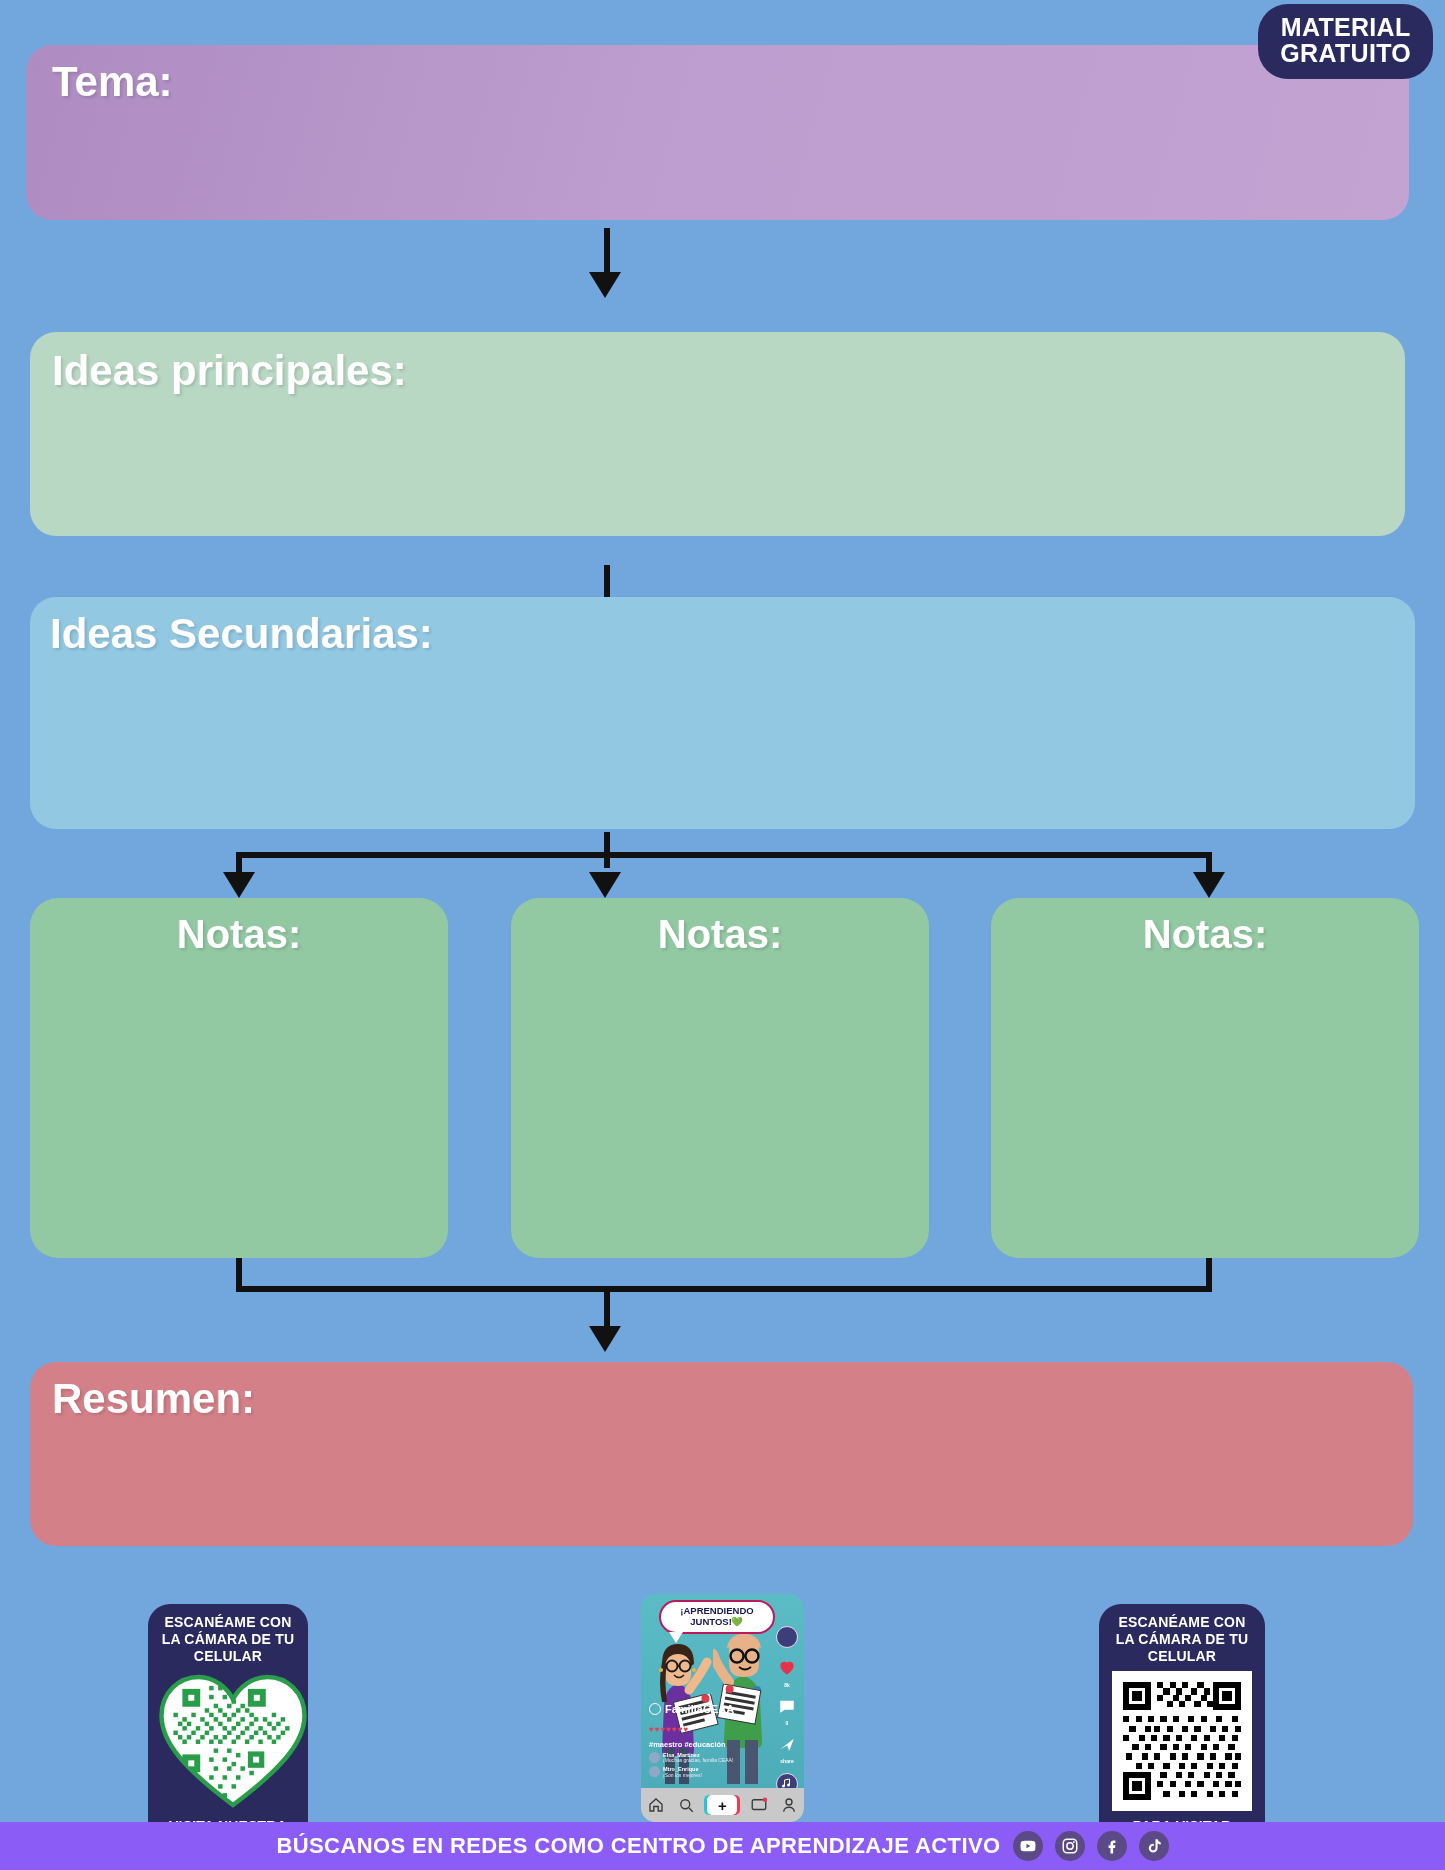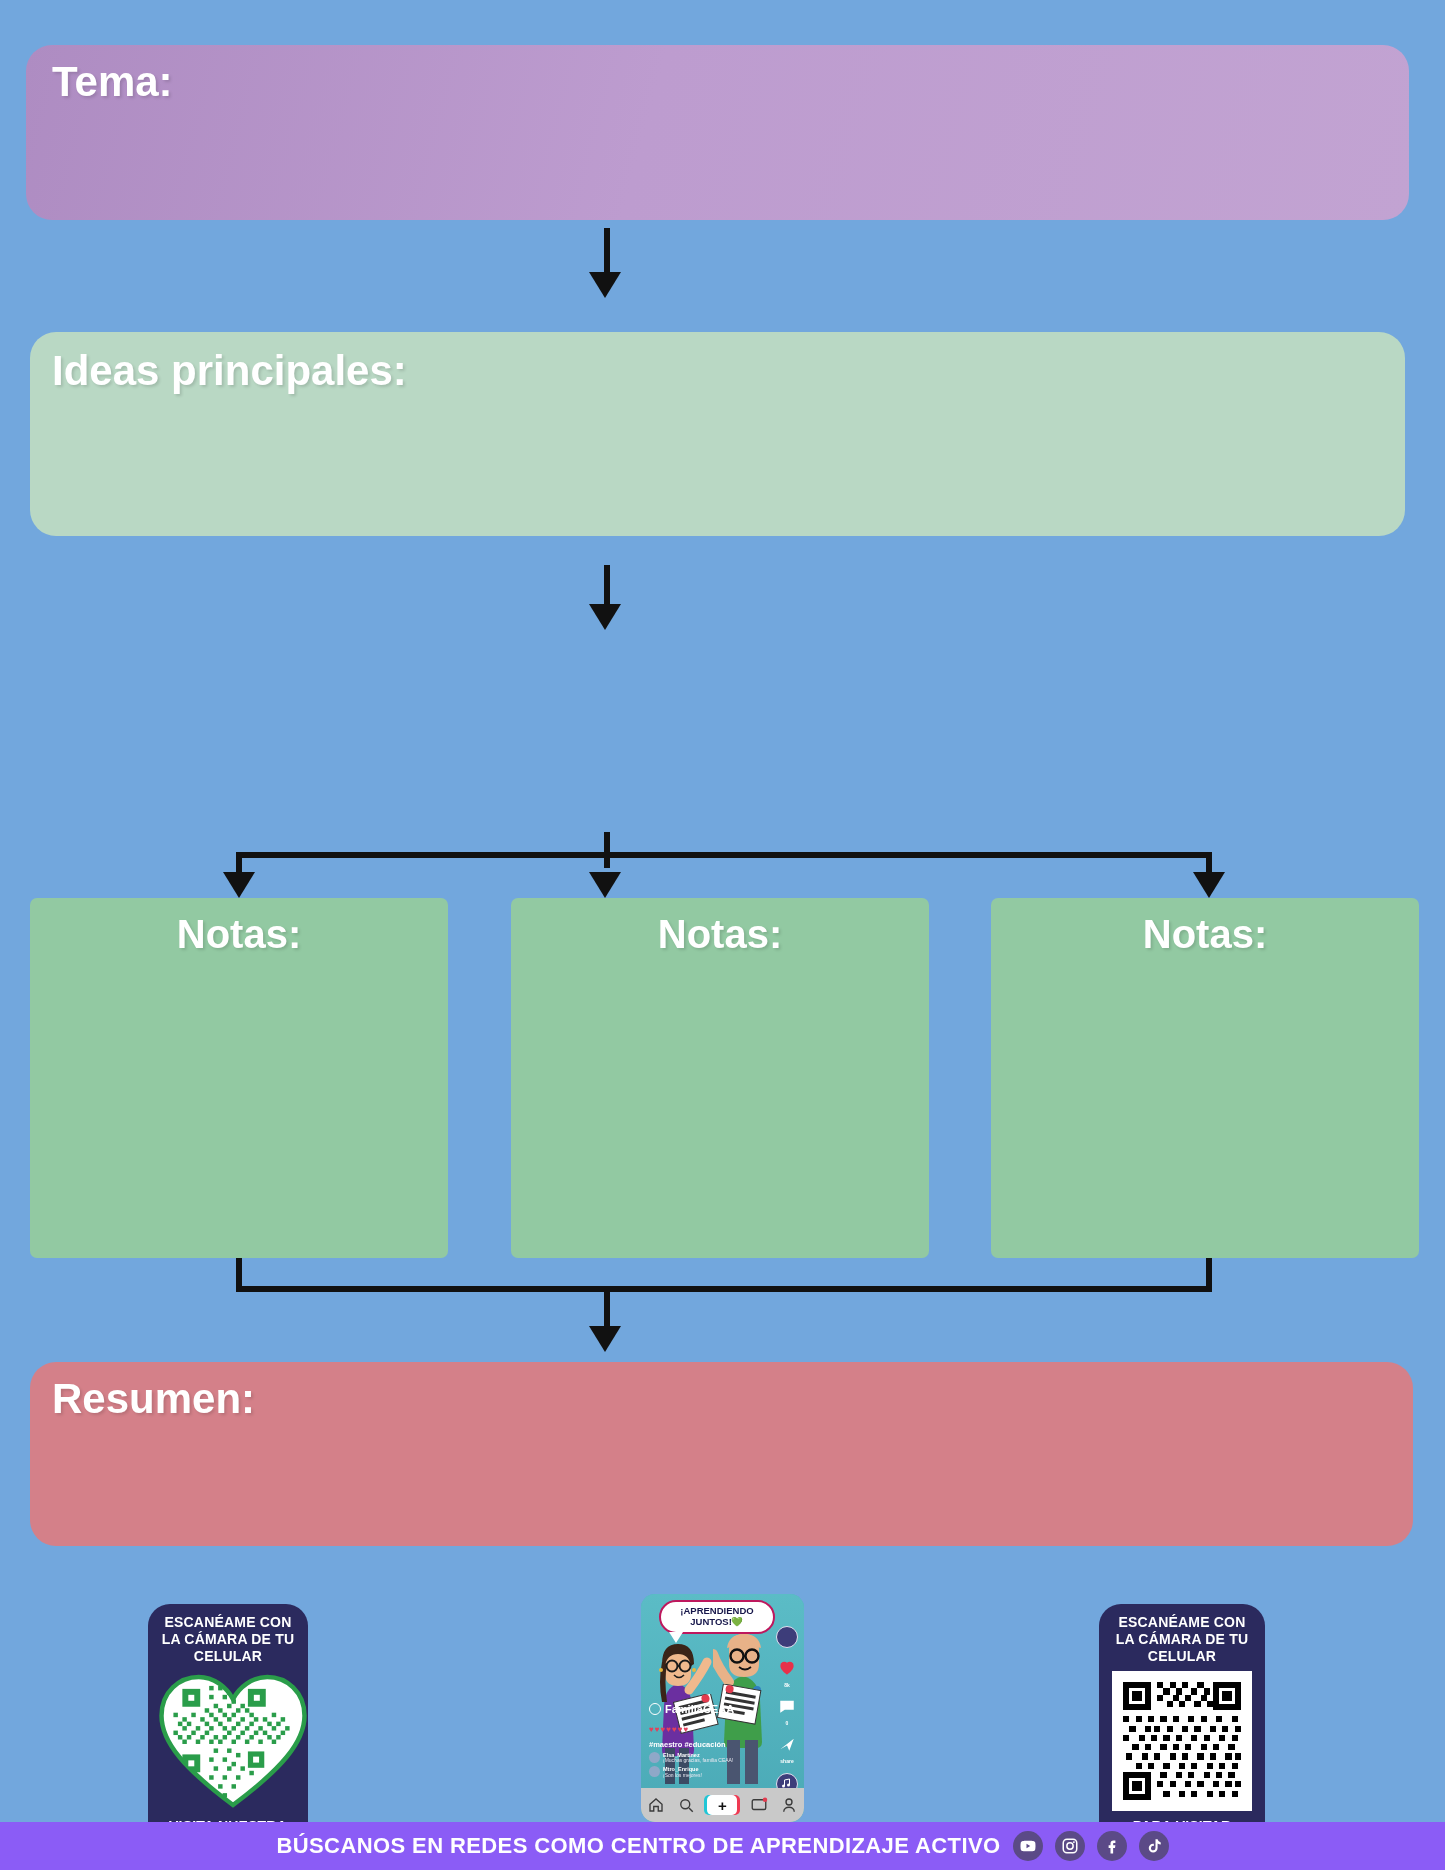--- a/index.html
+++ b/index.html
@@ -57,21 +57,21 @@
 
   .box-secundarias {
     left: 30px; top: 597px; width: 1385px; height: 232px;
     background: #93c8e3;
   }
   .box-secundarias .lbl { position: absolute; left: 20px; top: 13px; font-size: 42px; }
 
   .box-notas {
     top: 898px; width: 418px; height: 360px;
     background: #92c9a2;
-    border-radius: 7px;
+    border-radius: 28px;
   }
   .box-notas .lbl {
     position: absolute; left: 0; right: 0; top: 14px;
     text-align: center; font-size: 40px;
   }
   .notas-1 { left: 30px; }
   .notas-2 { left: 511px; }
   .notas-3 { left: 991px; width: 428px; }
 
   .box-resumen {
@@ -219,39 +219,46 @@
     background: #5b4a87;
     display:flex; align-items:center; justify-content:center;
   }
   .soc svg { width: 18px; height: 18px; fill:#ffffff; }
 </style>
 </head>
 <body>
 
 <div class="page">
 
+  <div class="badge">
+    <span>MATERIAL</span>
+    <span>GRATUITO</span>
+  </div>
 
   <div class="box box-tema">
     <div class="lbl">Tema:</div>
   </div>
 
   <div class="conn">
     <div class="vline" style="left:604px; top:228px; height:52px;"></div>
     <div class="arrowhead" style="left:589px; top:272px;"></div>
   </div>
 
   <div class="box box-principales">
     <div class="lbl">Ideas principales:</div>
   </div>
 
   <div class="conn">
     <div class="vline" style="left:604px; top:565px; height:48px;"></div>
     <div class="arrowhead" style="left:589px; top:604px;"></div>
   </div>
 
+  <div class="box box-secundarias">
+    <div class="lbl">Ideas Secundarias:</div>
+  </div>
 
   <div class="conn">
     <div class="vline" style="left:604px; top:832px; height:36px;"></div>
     <div class="hline" style="left:236px; top:852px; width:976px;"></div>
     <div class="vline" style="left:236px; top:852px; height:28px;"></div>
     <div class="vline" style="left:1206px; top:852px; height:28px;"></div>
     <div class="arrowhead" style="left:223px; top:872px;"></div>
     <div class="arrowhead" style="left:589px; top:872px;"></div>
     <div class="arrowhead" style="left:1193px; top:872px;"></div>
   </div>

